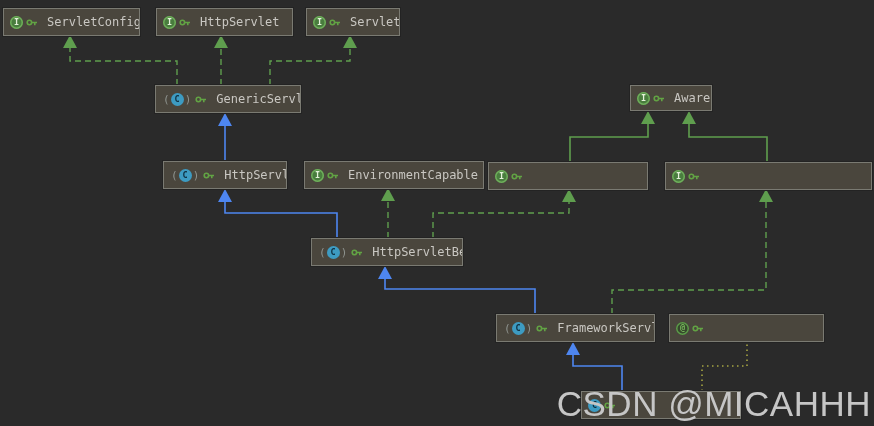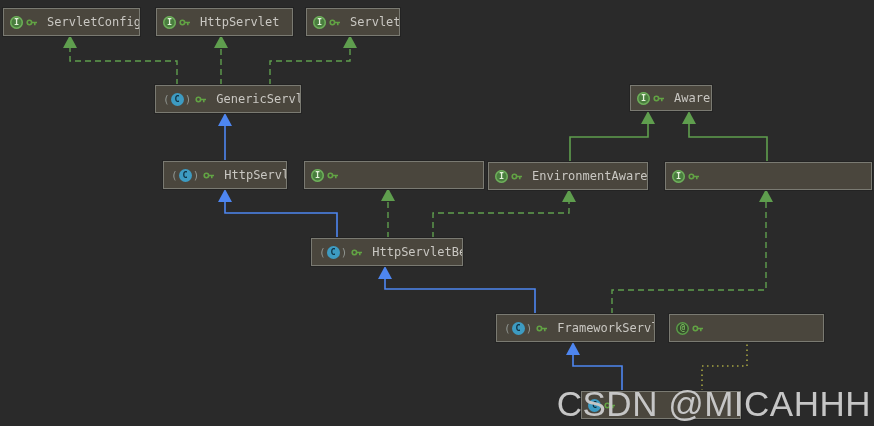--- a/index.html
+++ b/index.html
@@ -168,32 +168,32 @@
   <div class="node" style="left:304px;top:161px;width:180px">
     <span class="tico">
         <i class="circ i-int">I</i>
       </span>
     <span class="kico">
         <svg width="12" height="12" viewBox="0 0 12 12">
           <circle cx="3.4" cy="6.5" r="2.2" fill="none" stroke="#62a344" stroke-width="1.6"></circle>
           <path d="M5.6 6.5 H11 M8.8 6.5 V9.2" stroke="#62a344" stroke-width="1.6" fill="none"></path>
         </svg>
       </span>
+    <span class="lbl">EnvironmentCapable</span>
   </div>
   <div class="node" style="left:488px;top:162px;width:160px">
     <span class="tico">
         <i class="circ i-int">I</i>
       </span>
     <span class="kico">
         <svg width="12" height="12" viewBox="0 0 12 12">
           <circle cx="3.4" cy="6.5" r="2.2" fill="none" stroke="#62a344" stroke-width="1.6"></circle>
           <path d="M5.6 6.5 H11 M8.8 6.5 V9.2" stroke="#62a344" stroke-width="1.6" fill="none"></path>
         </svg>
       </span>
-    <span class="lbl">EnvironmentAware</span>
   </div>
   <div class="node" style="left:665px;top:162px;width:207px">
     <span class="tico">
         <i class="circ i-int">I</i>
       </span>
     <span class="kico">
         <svg width="12" height="12" viewBox="0 0 12 12">
           <circle cx="3.4" cy="6.5" r="2.2" fill="none" stroke="#62a344" stroke-width="1.6"></circle>
           <path d="M5.6 6.5 H11 M8.8 6.5 V9.2" stroke="#62a344" stroke-width="1.6" fill="none"></path>
         </svg>

